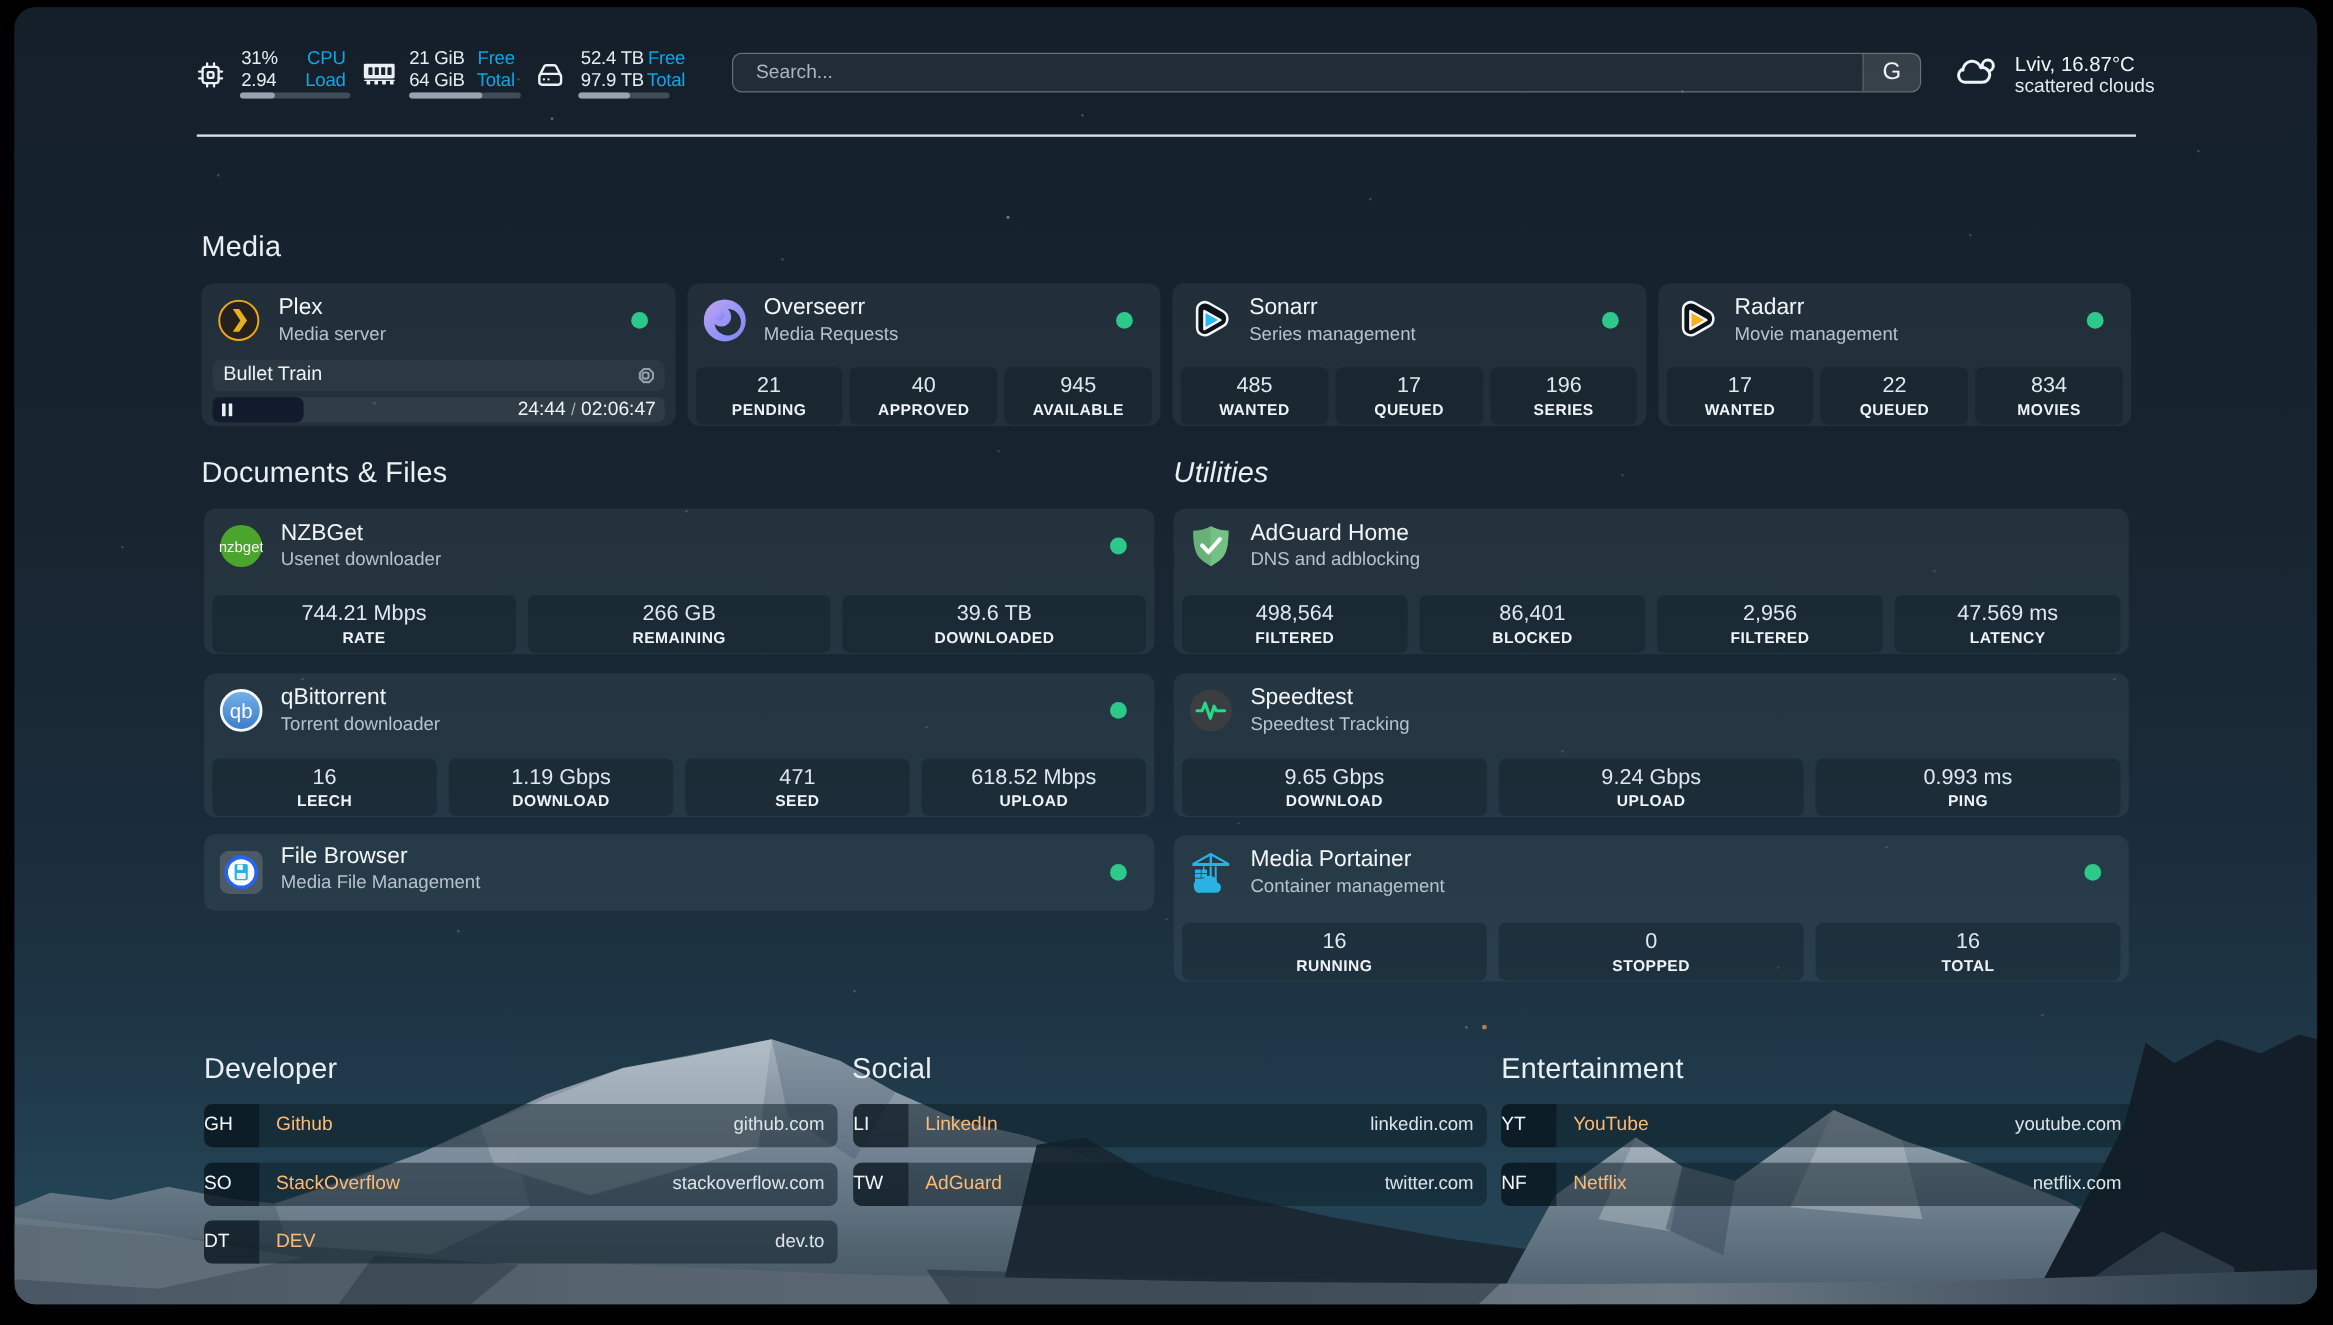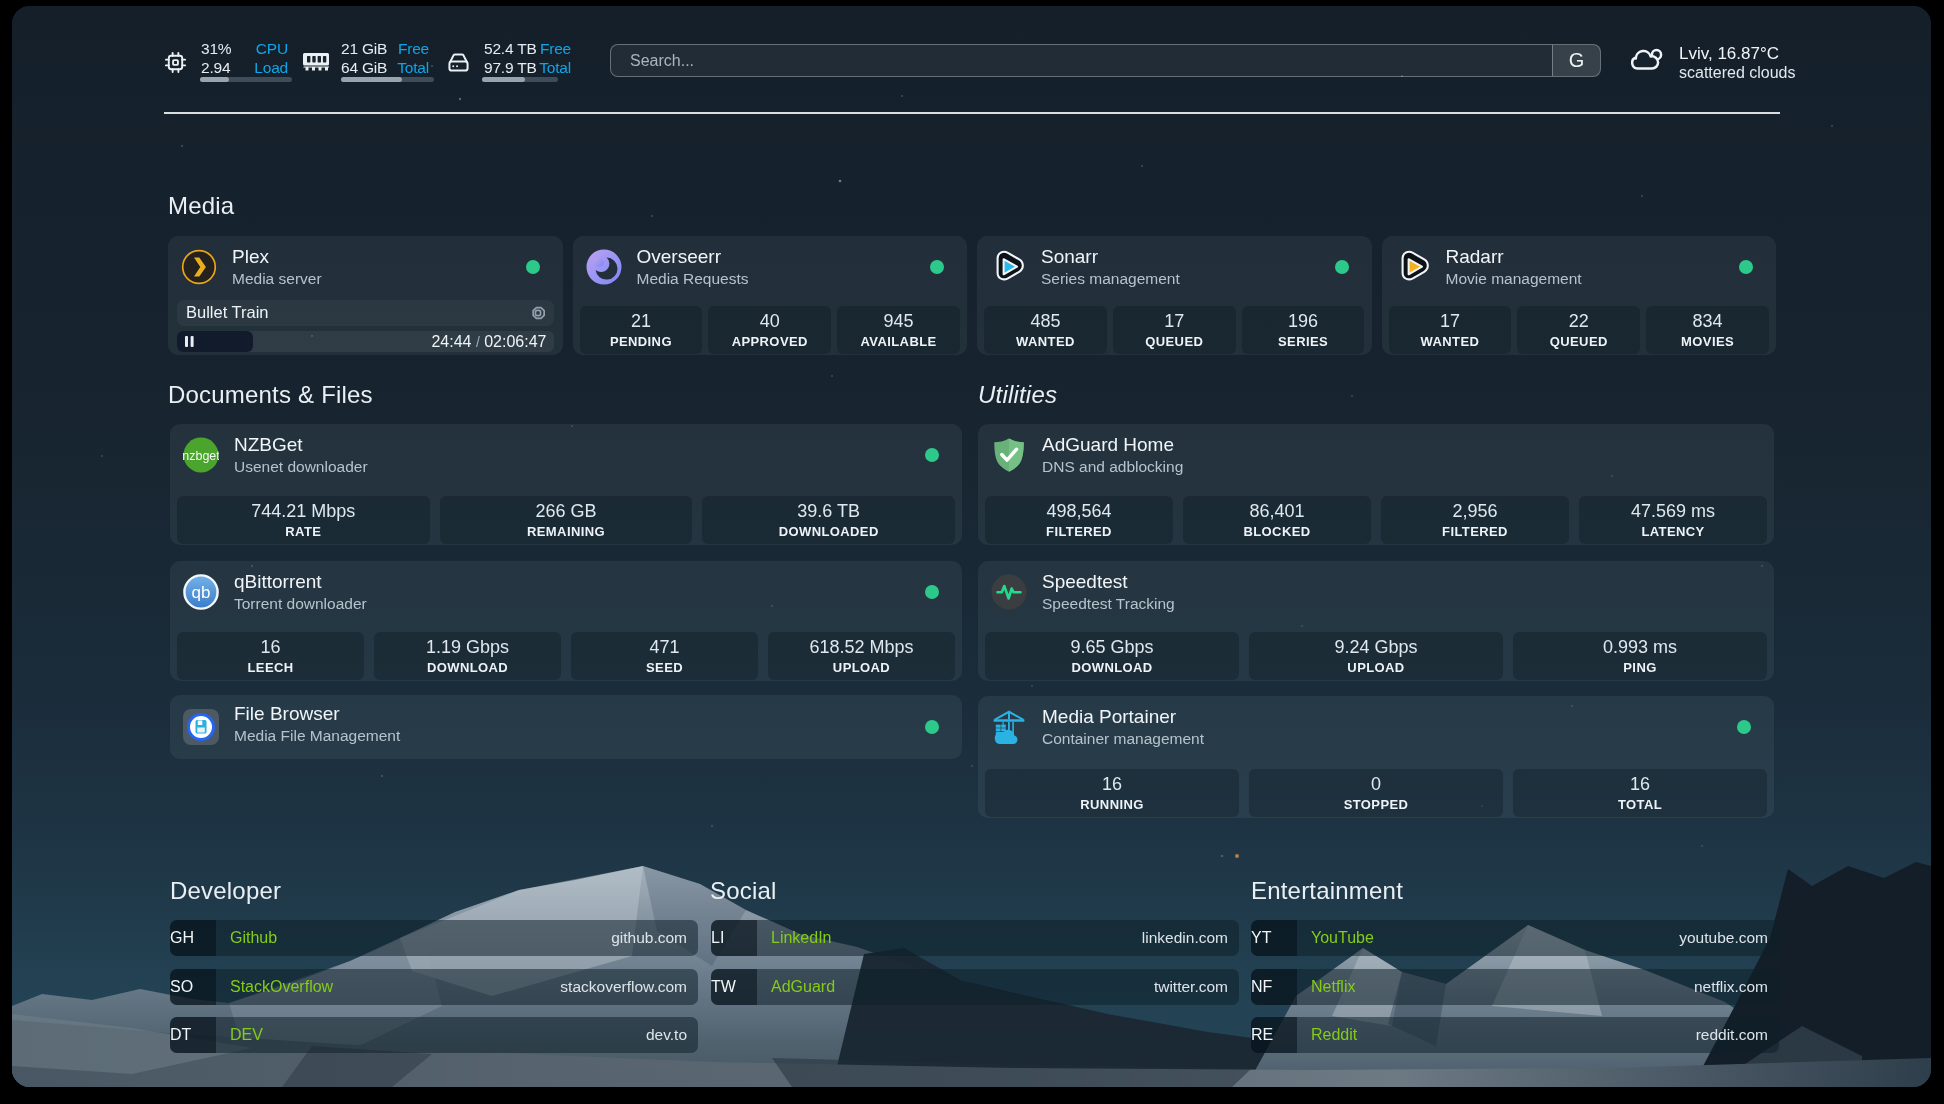--- a/index.html
+++ b/index.html
@@ -41,21 +41,21 @@
     background:rgba(255,255,255,.045); border-radius:7px; }
   .prow .t { position:absolute; left:9px; top:3px; font-size:16.5px; color:#eef3f6; }
   .pbar { position:absolute; left:9px; top:95px; right:9px; height:21px;
     background:rgba(255,255,255,.06); border-radius:6px; }
   .pplayed { position:absolute; left:0; top:0; width:76px; height:21px; background:#111b2c; border-radius:6px; }
   .ptime { position:absolute; right:7px; top:0; font-size:16px; line-height:21px; color:#eef3f6; }
   
   .bmrow { position:absolute; width:528px; height:36px; background:rgba(13,30,41,.52); border-radius:7px; }
   .bmrow .ab { position:absolute; left:0; top:0; width:46px; height:36px; background:rgba(6,17,26,.55);
     border-radius:7px 0 0 7px; text-align:left; line-height:36px; font-size:16px; color:#f2f6f8; }
-  .bmrow .nm { position:absolute; left:60px; top:0; line-height:36px; font-size:16px; color:#84cc16; }
+  .bmrow .nm { position:absolute; left:60px; top:0; line-height:36px; font-size:16px; color:#fdba74; }
   .bmrow .dm { position:absolute; right:11px; top:0; line-height:36px; font-size:15.5px; color:#dde4e9; }
 </style>
 </head>
 <body>
 <div class="page">
 <svg class="bg" viewBox="0 0 1919 1081" preserveAspectRatio="none">
   <defs>
     <linearGradient id="sky" x1="0" y1="0" x2="0" y2="1">
       <stop offset="0" stop-color="#141f2a"></stop>
       <stop offset=".35" stop-color="#17242f"></stop>
@@ -497,18 +497,13 @@
 <div class="bmrow" style="left:1239px;top:914px;">
       <div class="ab">YT</div>
       <div class="nm">YouTube</div>
       <div class="dm">youtube.com</div>
     </div>
 <div class="bmrow" style="left:1239px;top:962.5px;">
       <div class="ab">NF</div>
       <div class="nm">Netflix</div>
       <div class="dm">netflix.com</div>
     </div>
-<div class="bmrow" style="left:1239px;top:1011px;">
-      <div class="ab">RE</div>
-      <div class="nm">Reddit</div>
-      <div class="dm">reddit.com</div>
-    </div>
 </div>
 
 </body></html>

